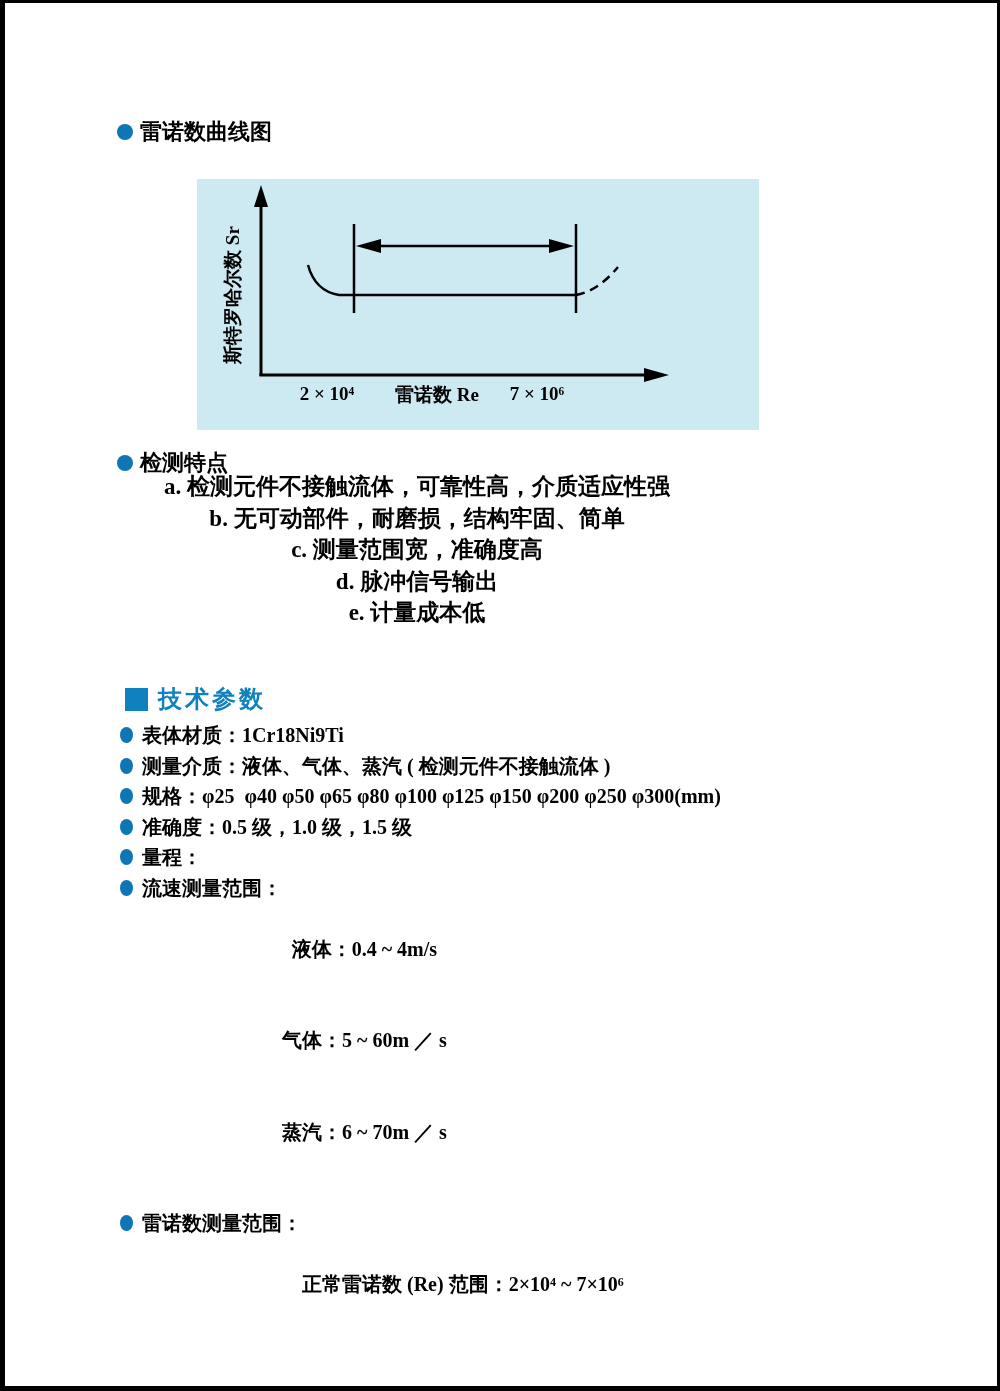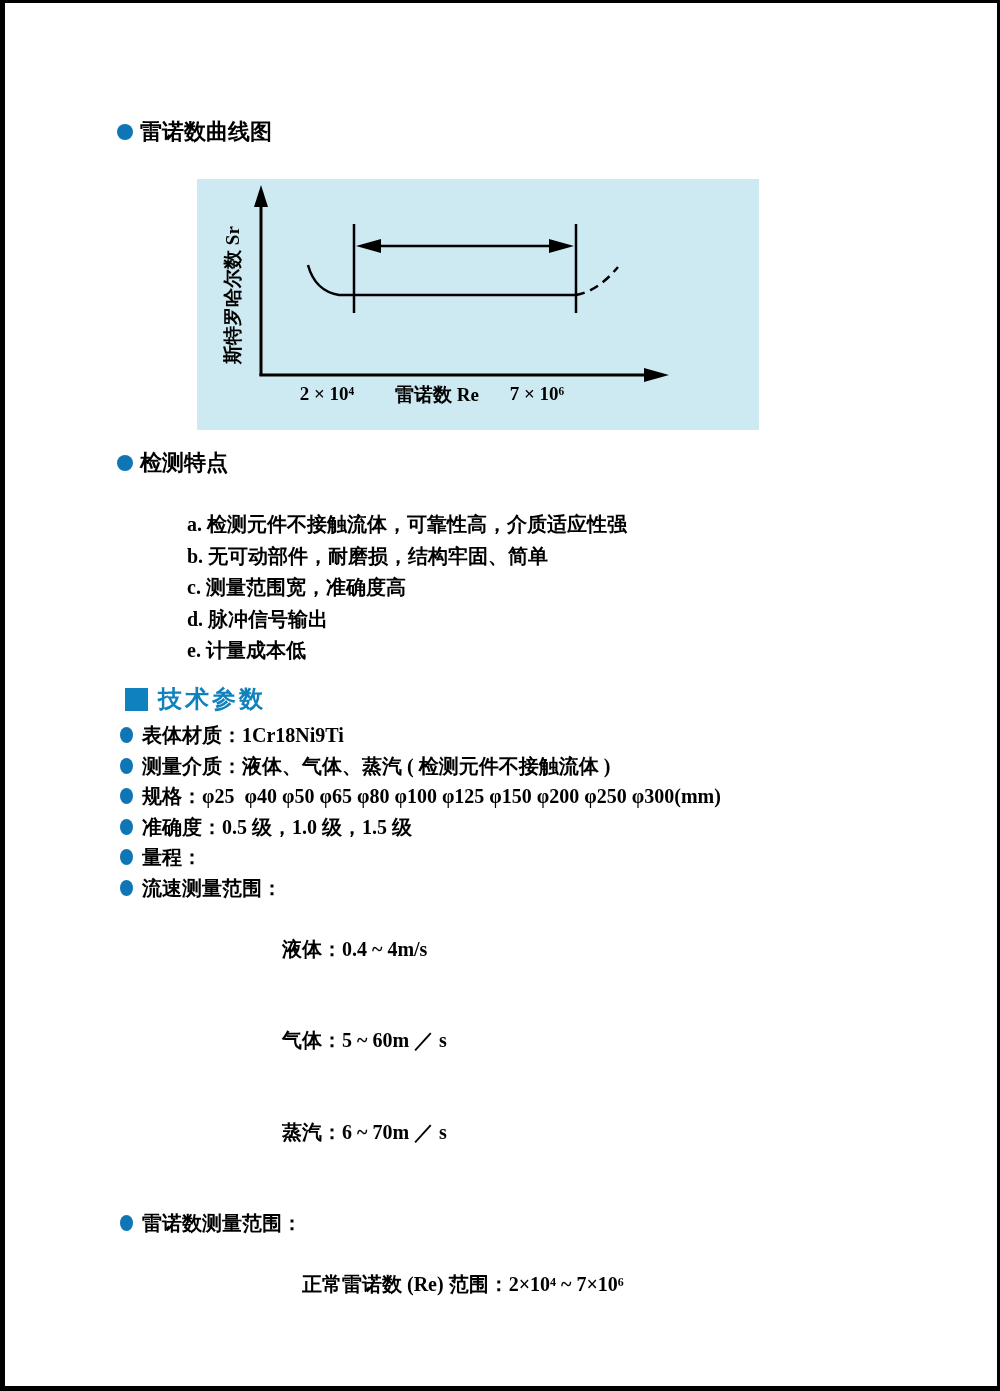--- a/index.html
+++ b/index.html
@@ -9,20 +9,21 @@
     height: 1391px;
     box-sizing: border-box;
     background: #ffffff;
     border-top: 3px solid #000;
     border-right: 3px solid #000;
     border-bottom: 5px solid #000;
     border-left: 5px solid #000;
     font-family: "Liberation Serif", "DejaVu Serif", serif;
     color: #000;
     overflow: hidden;
+    text-align: center;
   }
   .sec-title {
     position: absolute;
     display: flex;
     align-items: center;
     gap: 7px;
     font-size: 22px;
     font-weight: bold;
   }
   .sec-title h2 { margin: 0; font-size: 22px; font-weight: bold; }
@@ -44,24 +45,23 @@
   .chart-box svg { display: block; }
   .axis-text {
     font-family: "Liberation Serif", "DejaVu Serif", serif;
     font-size: 19px;
     font-weight: bold;
     fill: #000;
   }
 
   .features {
     position: absolute;
-    left: 159px; top: 506px;
-    font-size: 20px;
-    font-weight: bold;
-    margin-left: 23px;
+    left: 159px; top: 468px;
+    font-size: 23px;
+    font-weight: bold;
   }
   .features div { line-height: 31.5px; height: 31.5px; white-space: pre; }
 
   .tech-heading {
     position: absolute;
     left: 112px; top: 680px;
     display: flex;
     align-items: center;
     gap: 10px;
     padding-left: 8px;

